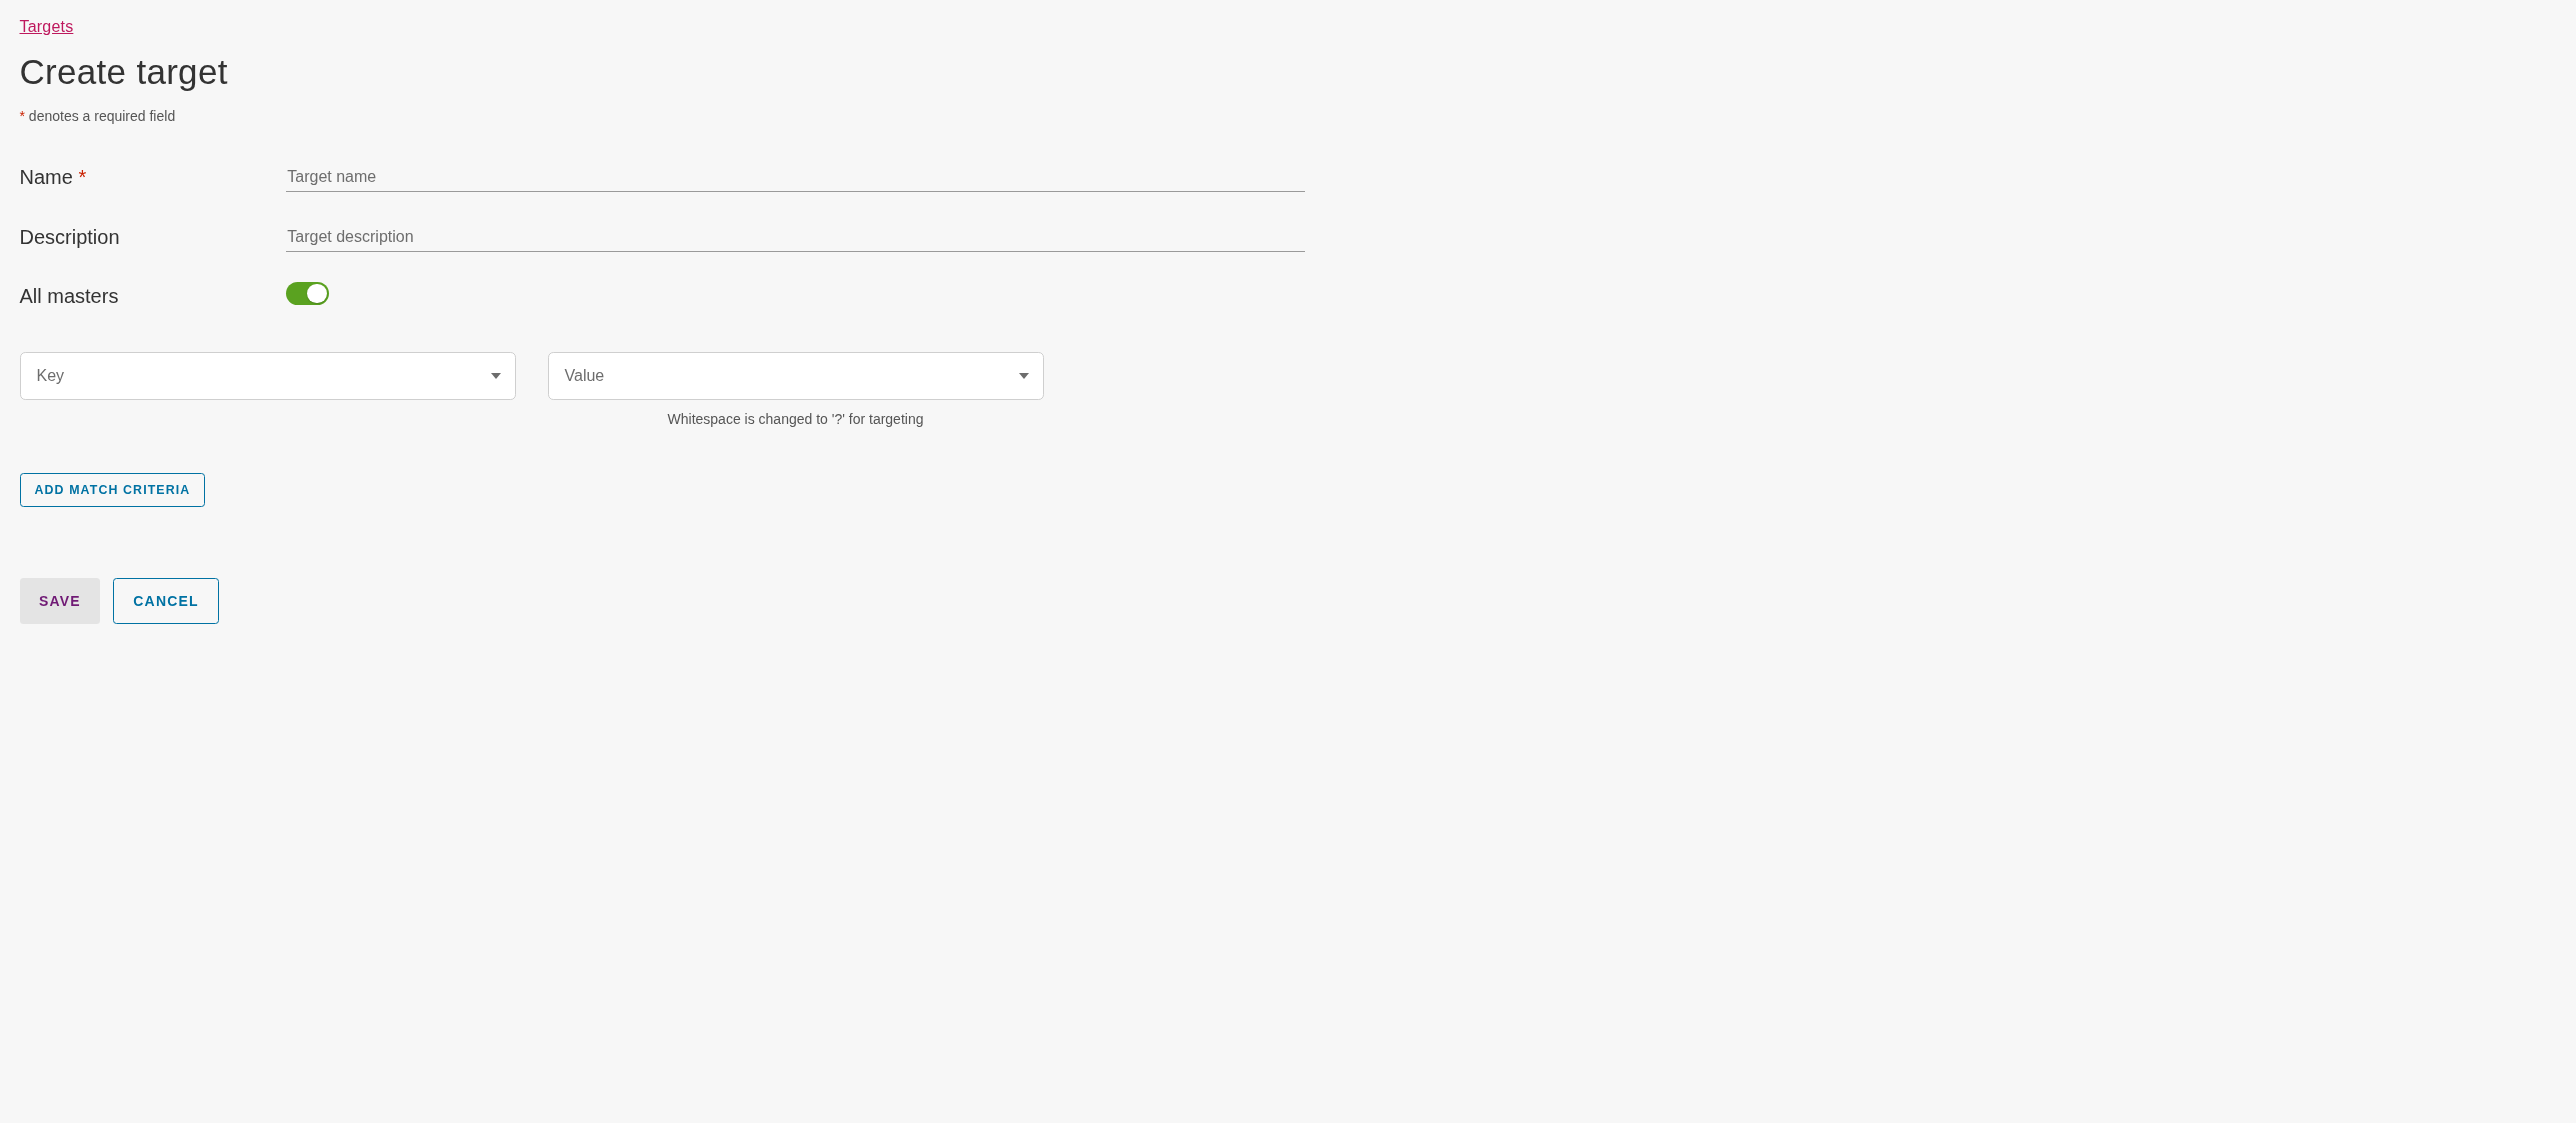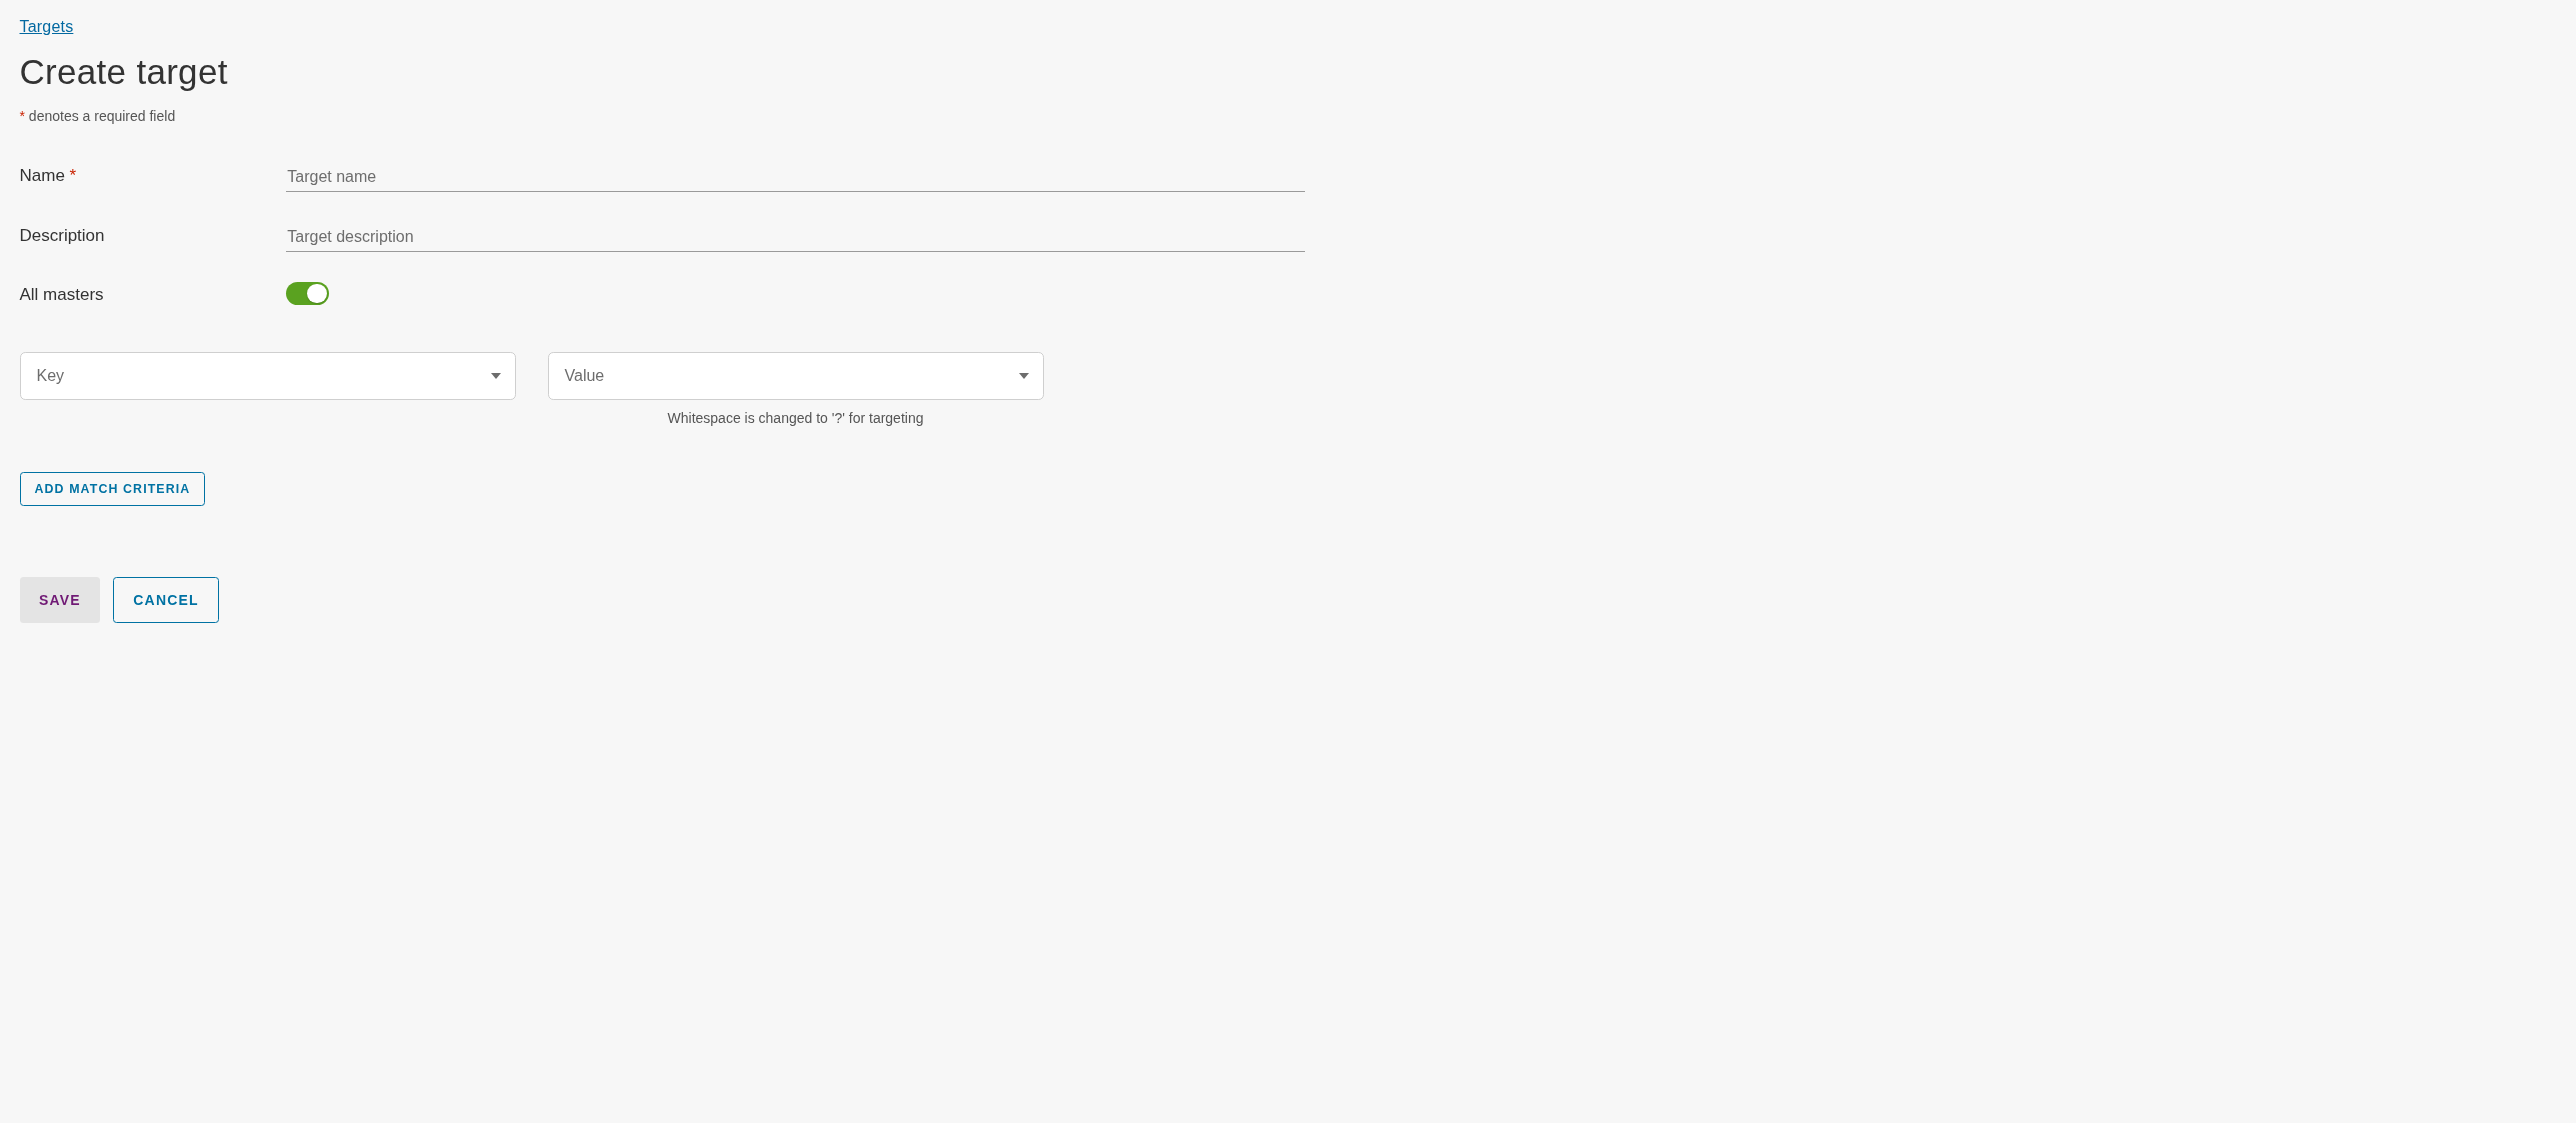--- a/index.html
+++ b/index.html
@@ -7,21 +7,21 @@
       width: 100%;
       min-height: 100%;
       background: #f7f7f7;
       font-family: -apple-system, BlinkMacSystemFont, "Segoe UI", Helvetica, Arial, sans-serif;
       color: #333;
     }
     .page {
       padding: 17.7px 19.5px 35px 19.5px;
     }
     .breadcrumb a {
-      color: #0369a1;
+      color: #be185d;
       text-decoration: underline;
       font-size: 16px;
       letter-spacing: 0.2px;
     }
     h1.page-title {
       font-size: 35px;
       font-weight: 400;
       color: #333;
       margin-top: 16px;
       margin-bottom: 16px;
@@ -38,21 +38,21 @@
       margin-top: 39px;
     }
     .form-row {
       display: flex;
       align-items: flex-start;
       margin-bottom: 30px;
     }
     .form-label {
       width: 266px;
       flex: 0 0 266px;
-      font-size: 17px;
+      font-size: 20px;
       color: #333;
       padding-top: 3.5px;
     }
     .form-control {
       flex: 1 1 auto;
       max-width: 1019px;
     }
     .underline-input {
       width: 100%;
       border: none;

